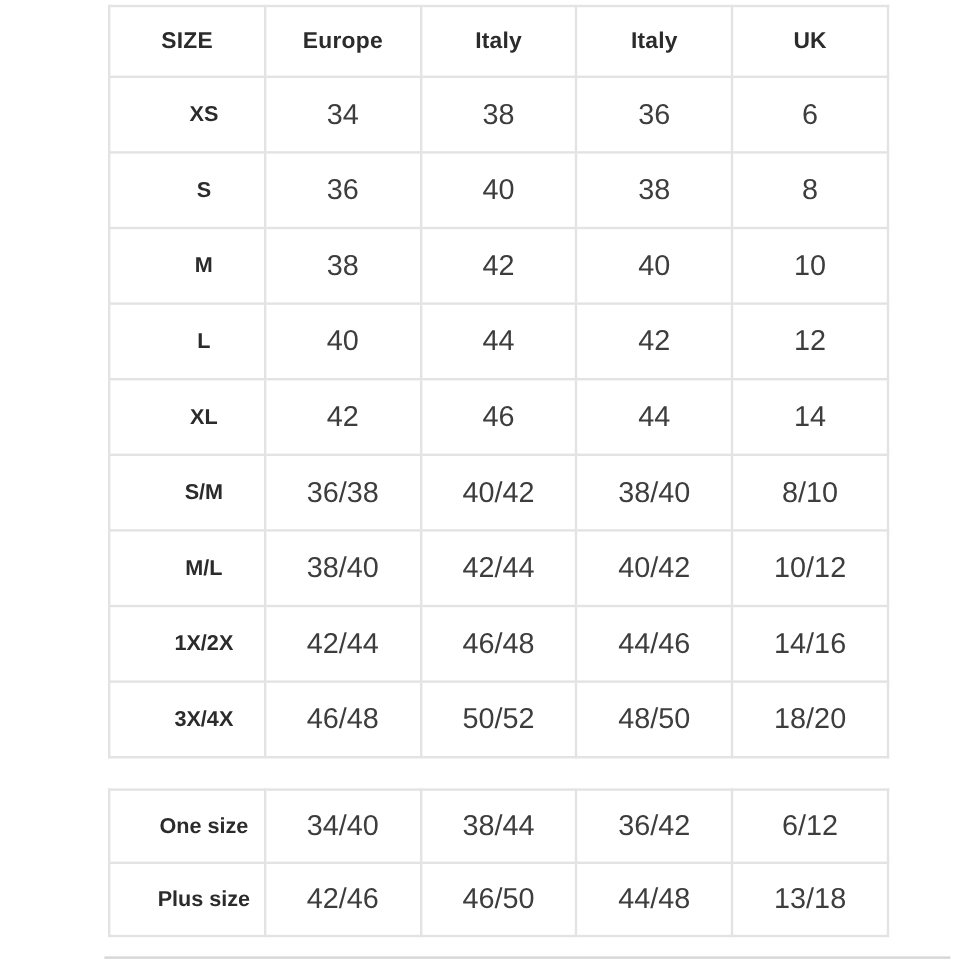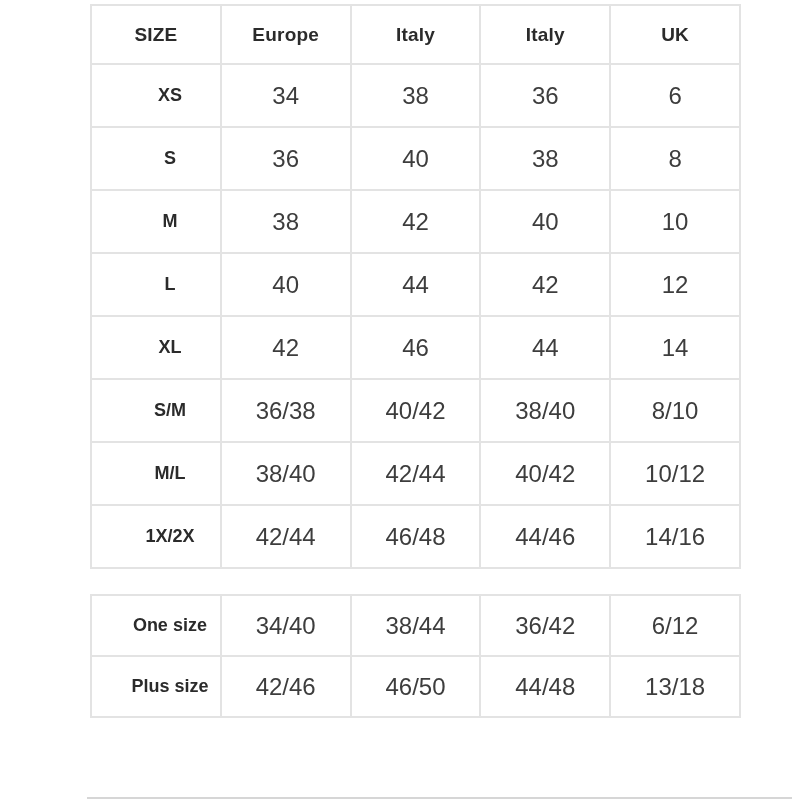--- a/index.html
+++ b/index.html
@@ -131,20 +131,27 @@
         <td>40/42</td>
         <td>10/12</td>
       </tr>
       <tr>
         <td class="lbl">1X/2X</td>
         <td>42/44</td>
         <td>46/48</td>
         <td>44/46</td>
         <td>14/16</td>
       </tr>
+      <tr>
+        <td class="lbl">3X/4X</td>
+        <td>46/48</td>
+        <td>50/52</td>
+        <td>48/50</td>
+        <td>18/20</td>
+      </tr>
     </tbody>
   </table>
 
   <table class="t2">
     <tbody>
       <tr>
         <td class="lbl">One size</td>
         <td>34/40</td>
         <td>38/44</td>
         <td>36/42</td>

